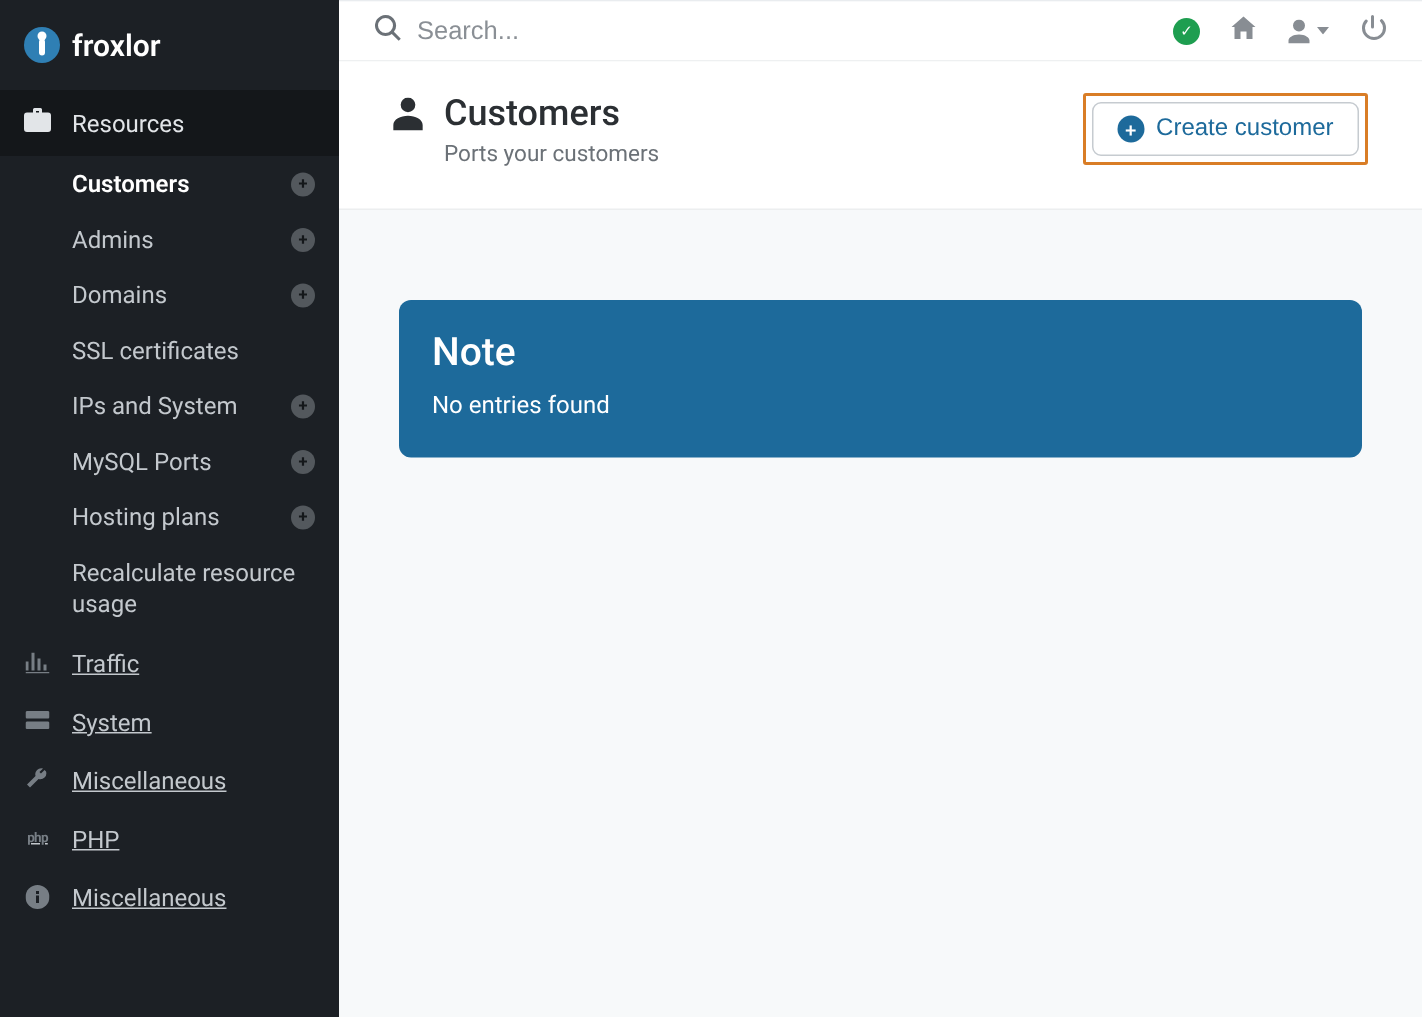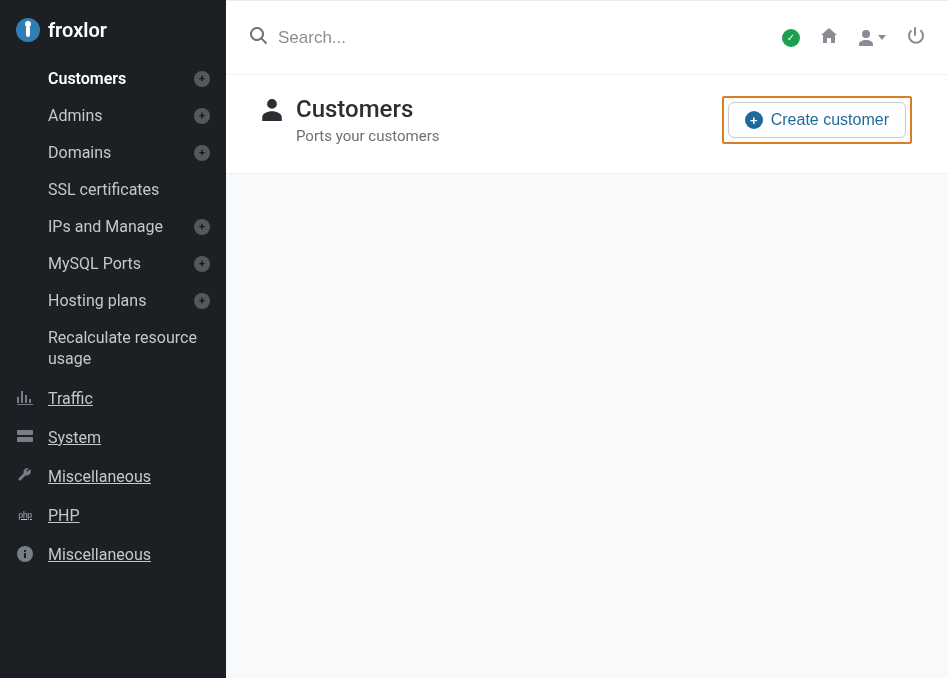--- a/index.html
+++ b/index.html
@@ -109,21 +109,21 @@
   }
   
   .main {
     flex: 1;
     background: #f7f9fa;
     display: flex;
     flex-direction: column;
     border-top: 1px solid #e9ecef;
   }
   .topbar {
-    height: 74px;
+    height: 40px;
     background: #fff;
     display: flex;
     align-items: center;
     padding: 0 24px;
     gap: 14px;
     border-bottom: 1px solid #eef0f1;
   }
   .search-wrap {
     flex: 1;
     display: flex;
@@ -214,38 +214,46 @@
 </style>
 </head>
 <body>
 
 <aside class="sidebar">
   <div class="logo">
     <span class="logo-icon"></span>
     <span>froxlor</span>
   </div>
 
+  <div class="nav-section-header">
+    <span class="icon-slot">
+      <svg width="18" height="16" viewBox="0 0 18 16">
+          <path d="M7 0h4a1 1 0 011 1v2h4a2 2 0 012 2v9a2 2 0 01-2 2H2a2 2 0 01-2-2V5a2 2 0 012-2h4V1a1 1 0 011-1zm1 3h2V2H8v1z"></path>
+        </svg>
+    </span>
+    <span>Resources</span>
+  </div>
 
   <div class="nav-sub active">
     <span>Customers</span>
     <span class="add-circle">+</span>
   </div>
   <div class="nav-sub">
     <span>Admins</span>
     <span class="add-circle">+</span>
   </div>
   <div class="nav-sub">
     <span>Domains</span>
     <span class="add-circle">+</span>
   </div>
   <div class="nav-sub">
     <span>SSL certificates</span>
   </div>
   <div class="nav-sub">
-    <span>IPs and Manage</span>
+    <span>IPs and System</span>
     <span class="add-circle">+</span>
   </div>
   <div class="nav-sub">
     <span>MySQL Ports</span>
     <span class="add-circle">+</span>
   </div>
   <div class="nav-sub">
     <span>Hosting plans</span>
     <span class="add-circle">+</span>
   </div>
@@ -340,13 +348,19 @@
       </div>
     </div>
     <div class="create-btn-wrap">
       <button class="create-btn">
         <span class="plus-circle">+</span>
         <span>Create customer</span>
       </button>
     </div>
   </div>
 
+  <div class="content">
+    <div class="note-box">
+      <div class="note-title">Note</div>
+      <div class="note-msg">No entries found</div>
+    </div>
+  </div>
 </main>
 
 </body></html>

